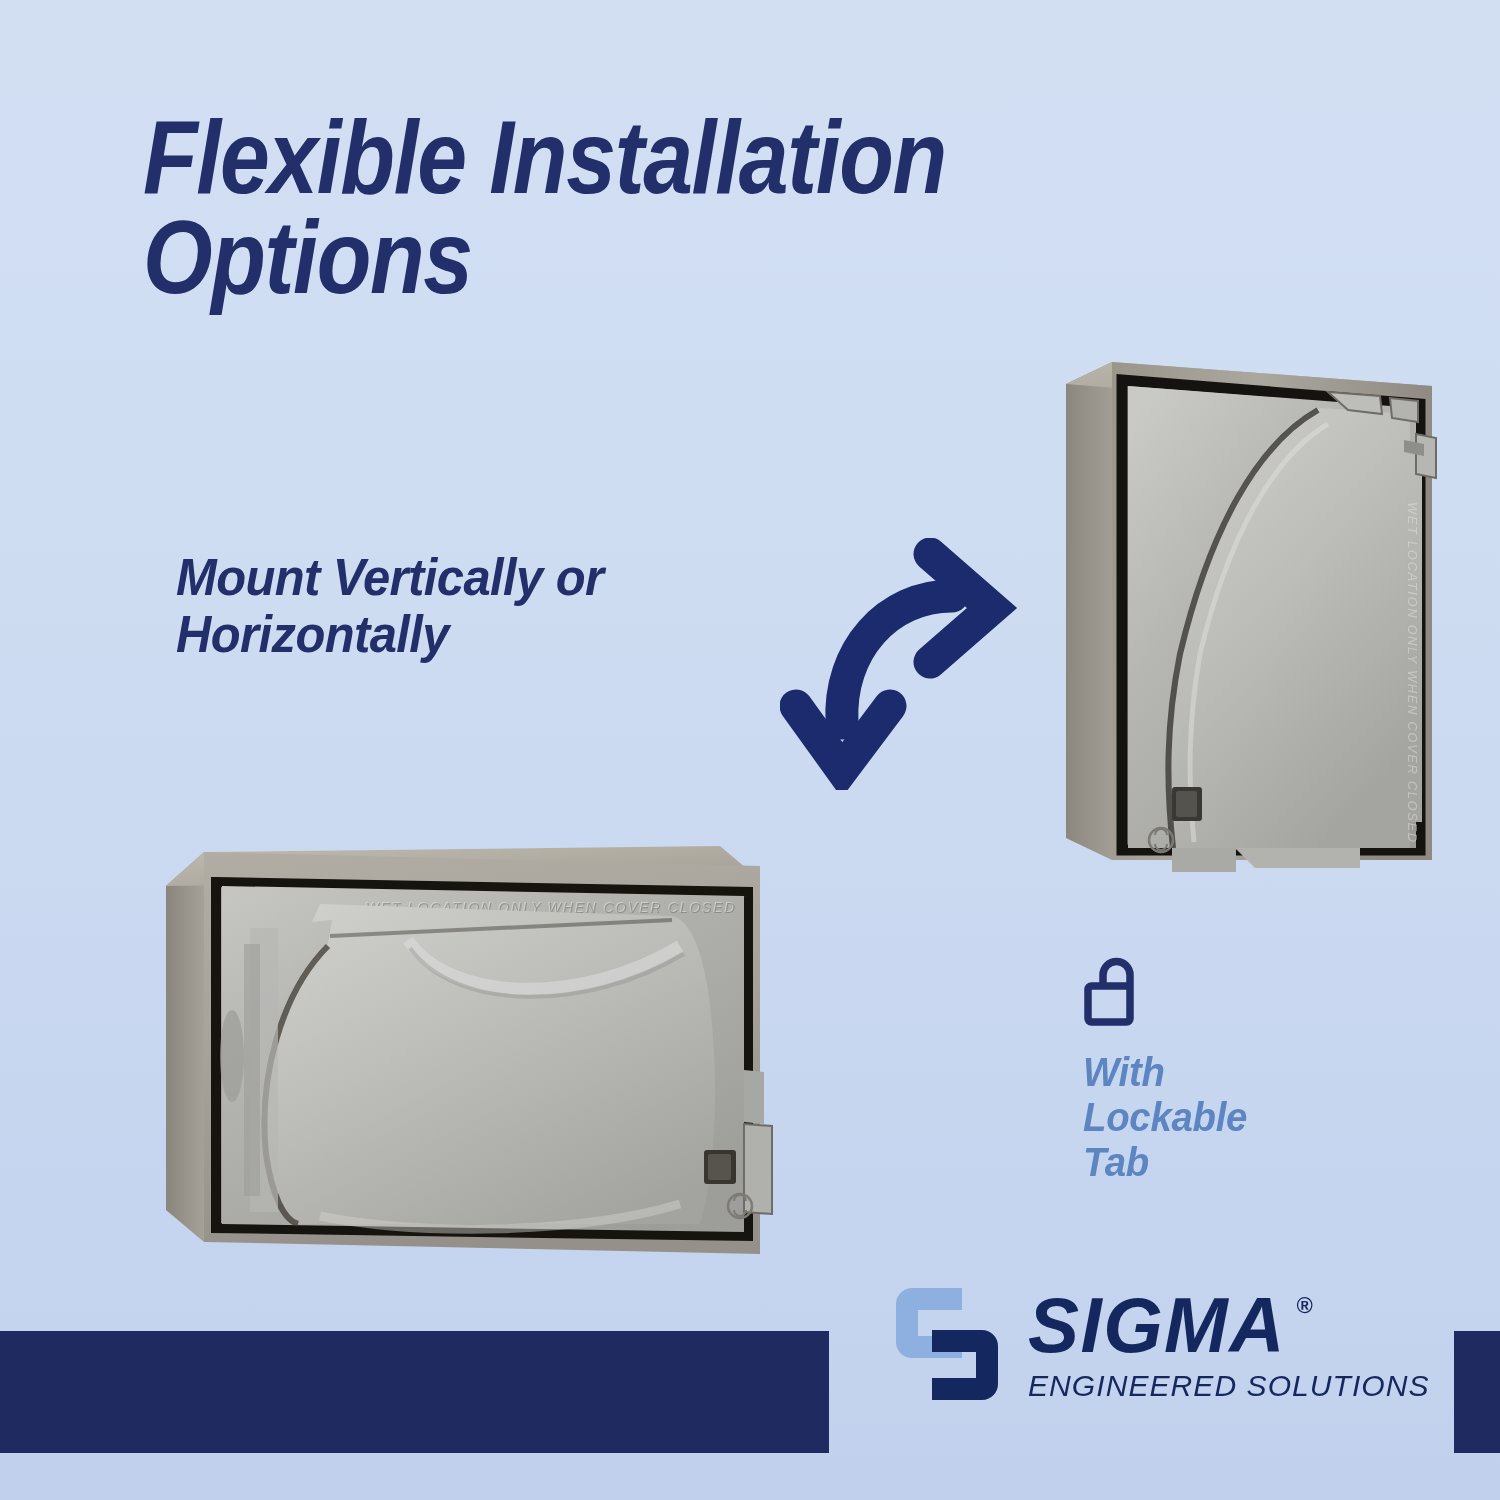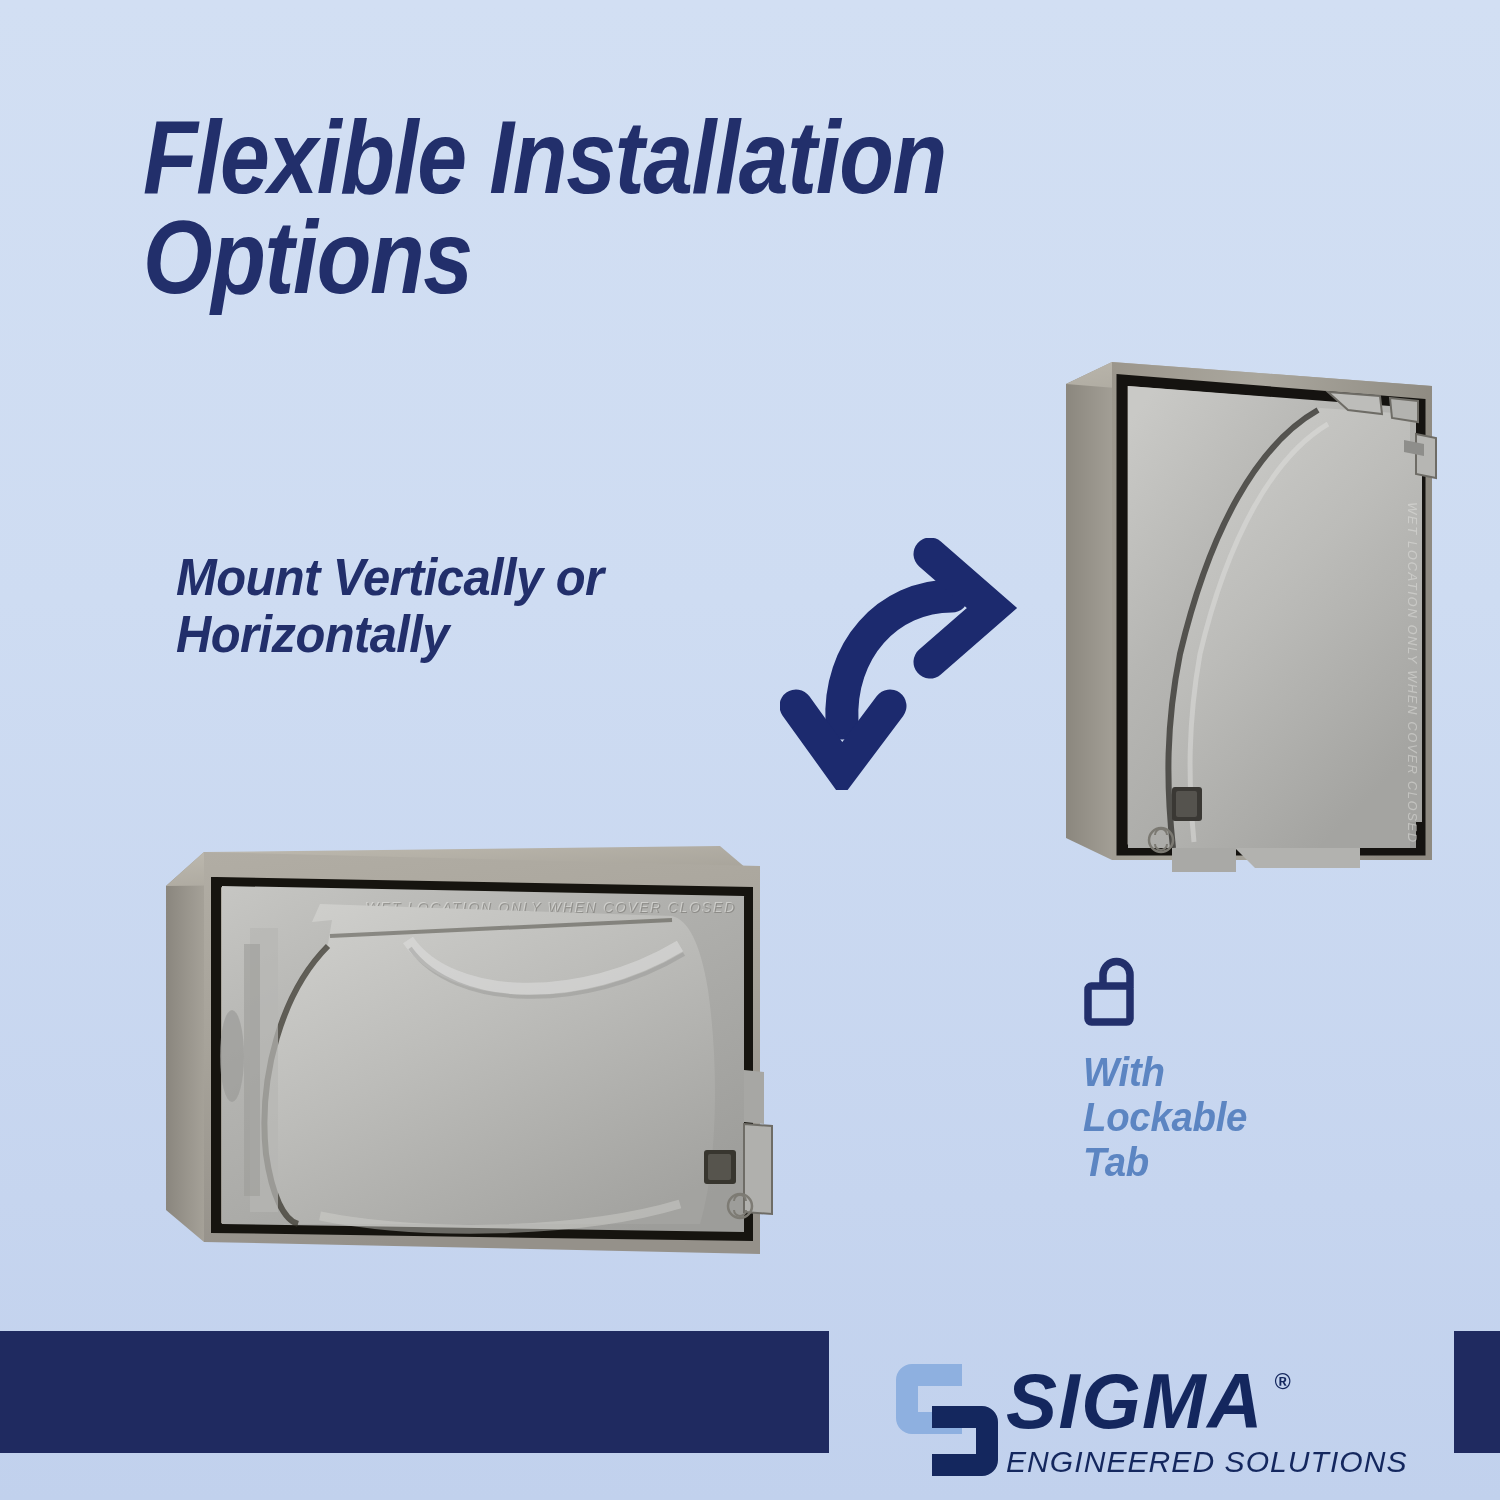--- a/index.html
+++ b/index.html
@@ -102,23 +102,24 @@
   #footer-bar-right {
     left: 1454px;
     top: 1331px;
     width: 46px;
     height: 122px;
   }
 
   #logo {
     position: absolute;
     left: 888px;
-    top: 1356px;
+    top: 1280px;
     display: flex;
     align-items: center;
+    gap: 22px;
   }
   #logo-mark {
     width: 118px;
     height: 128px;
     flex: 0 0 auto;
   }
   #logo-words {
     position: relative;
     padding-top: 6px;
   }

